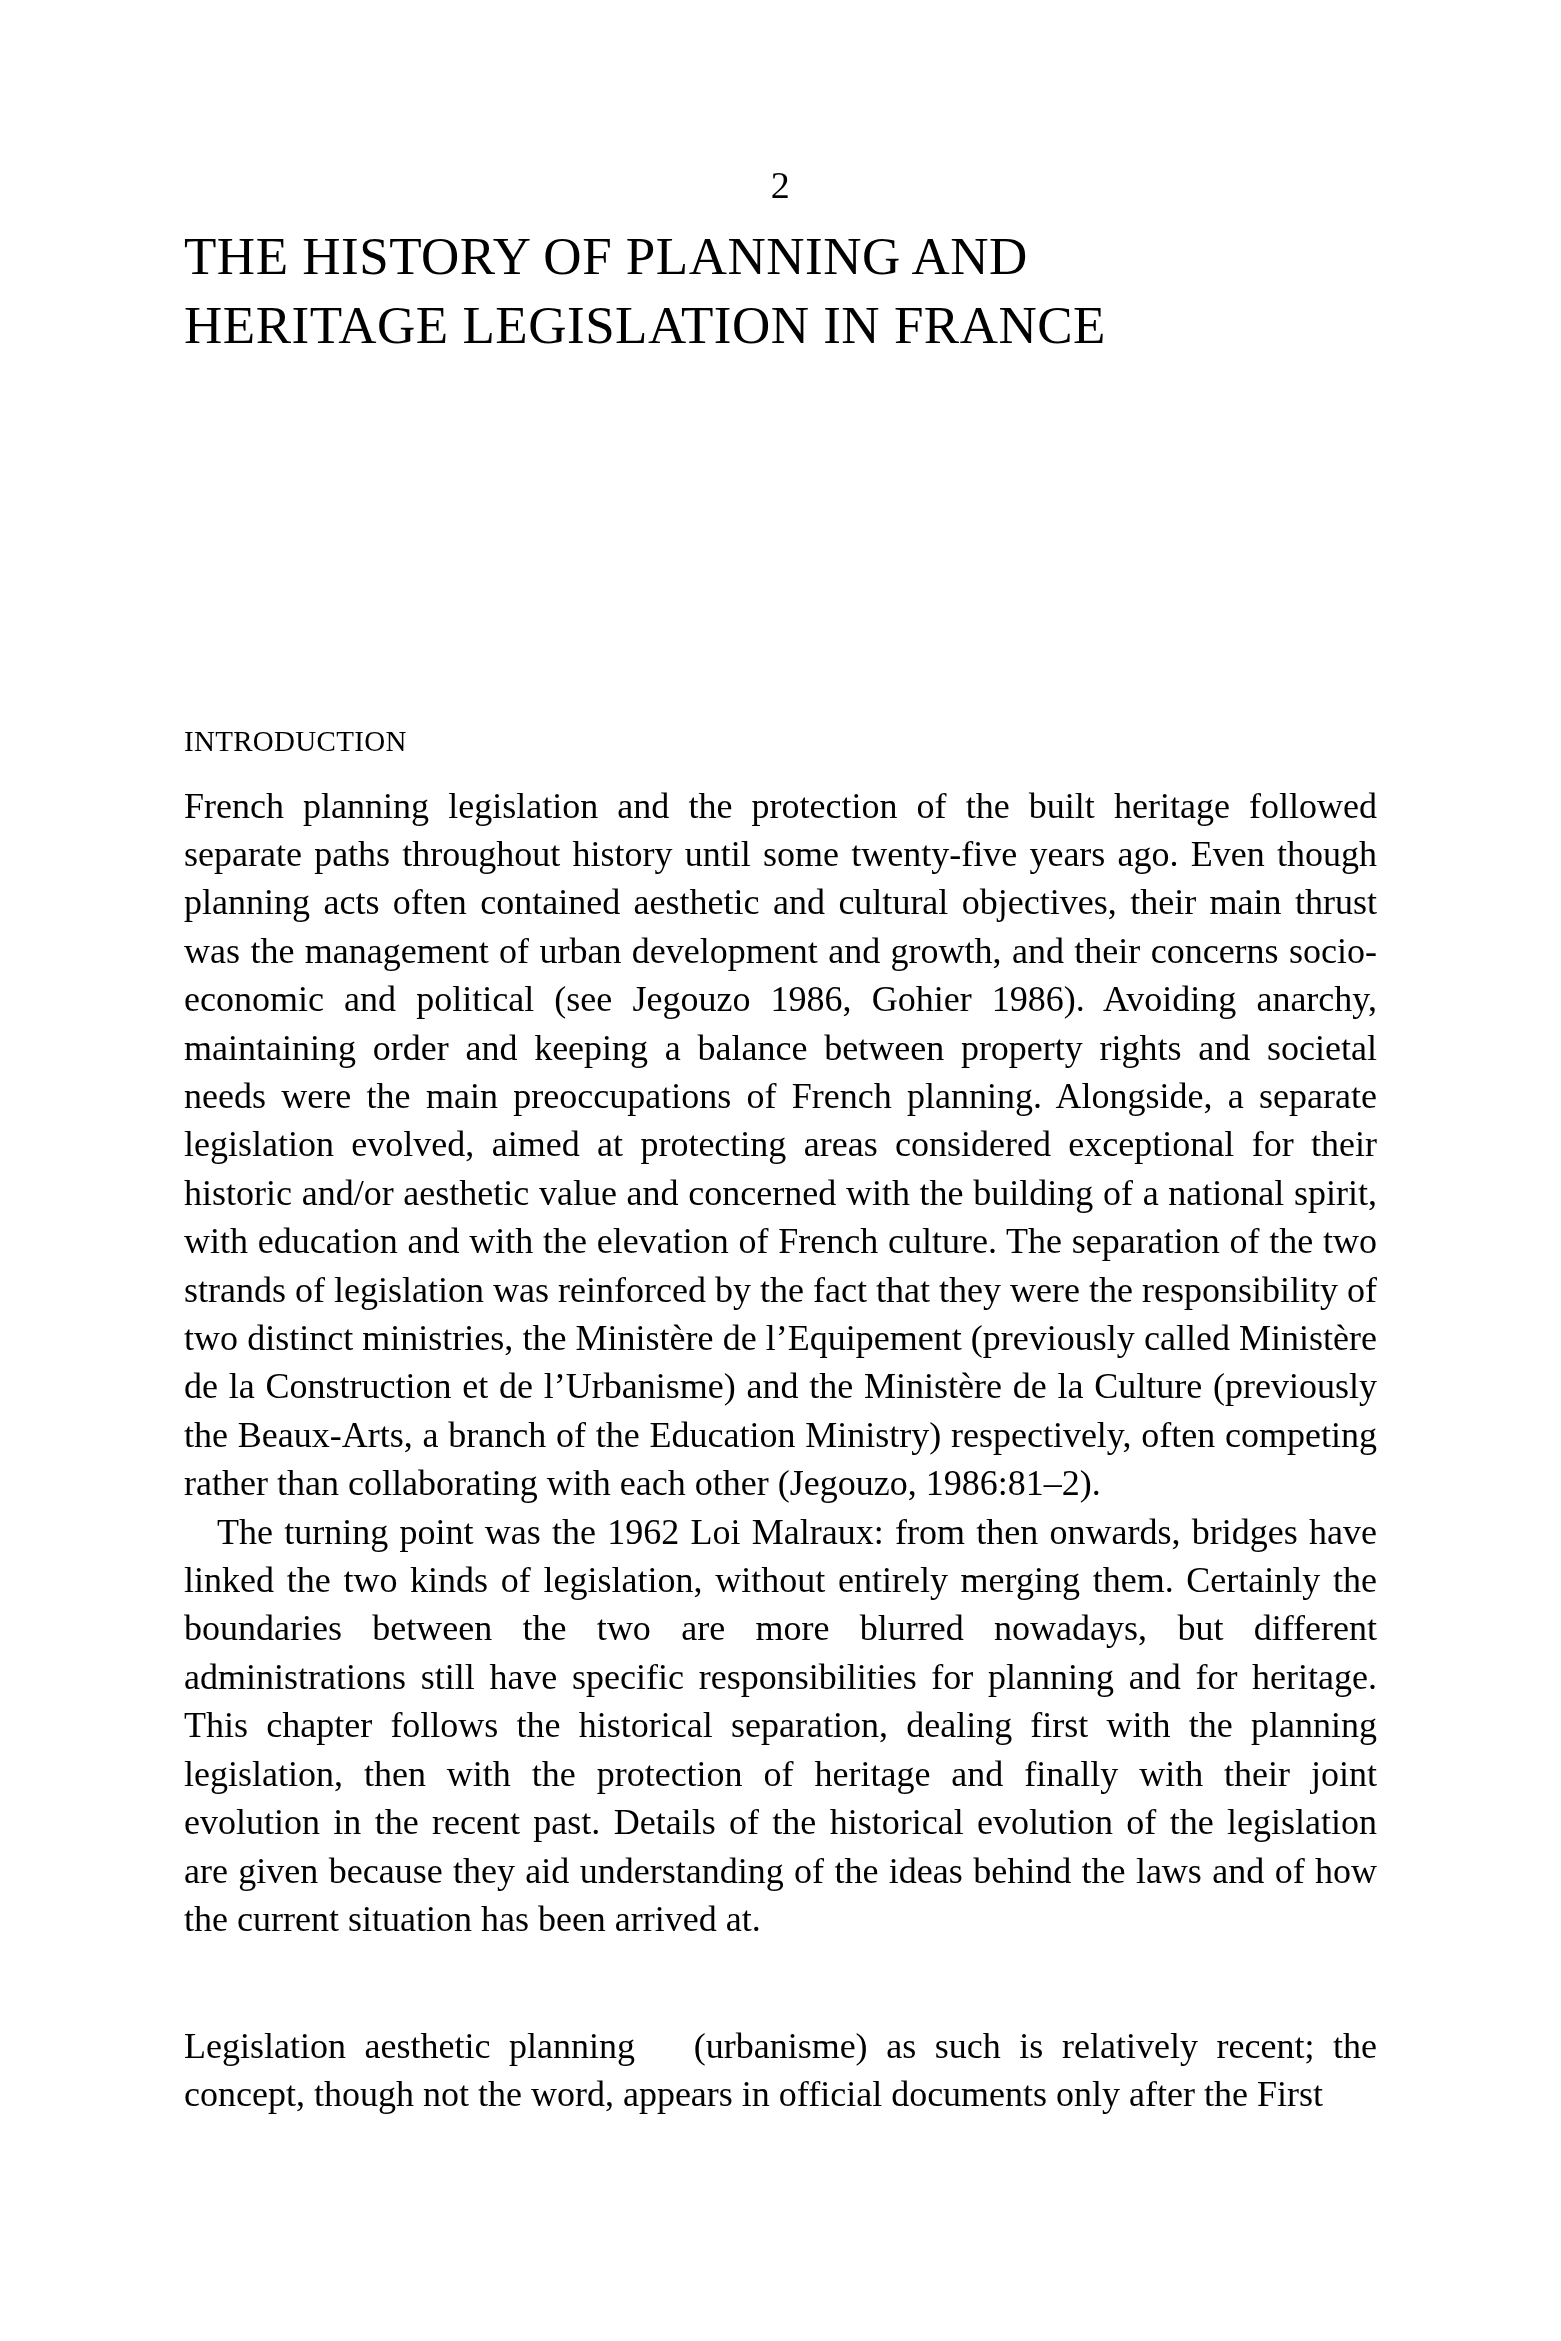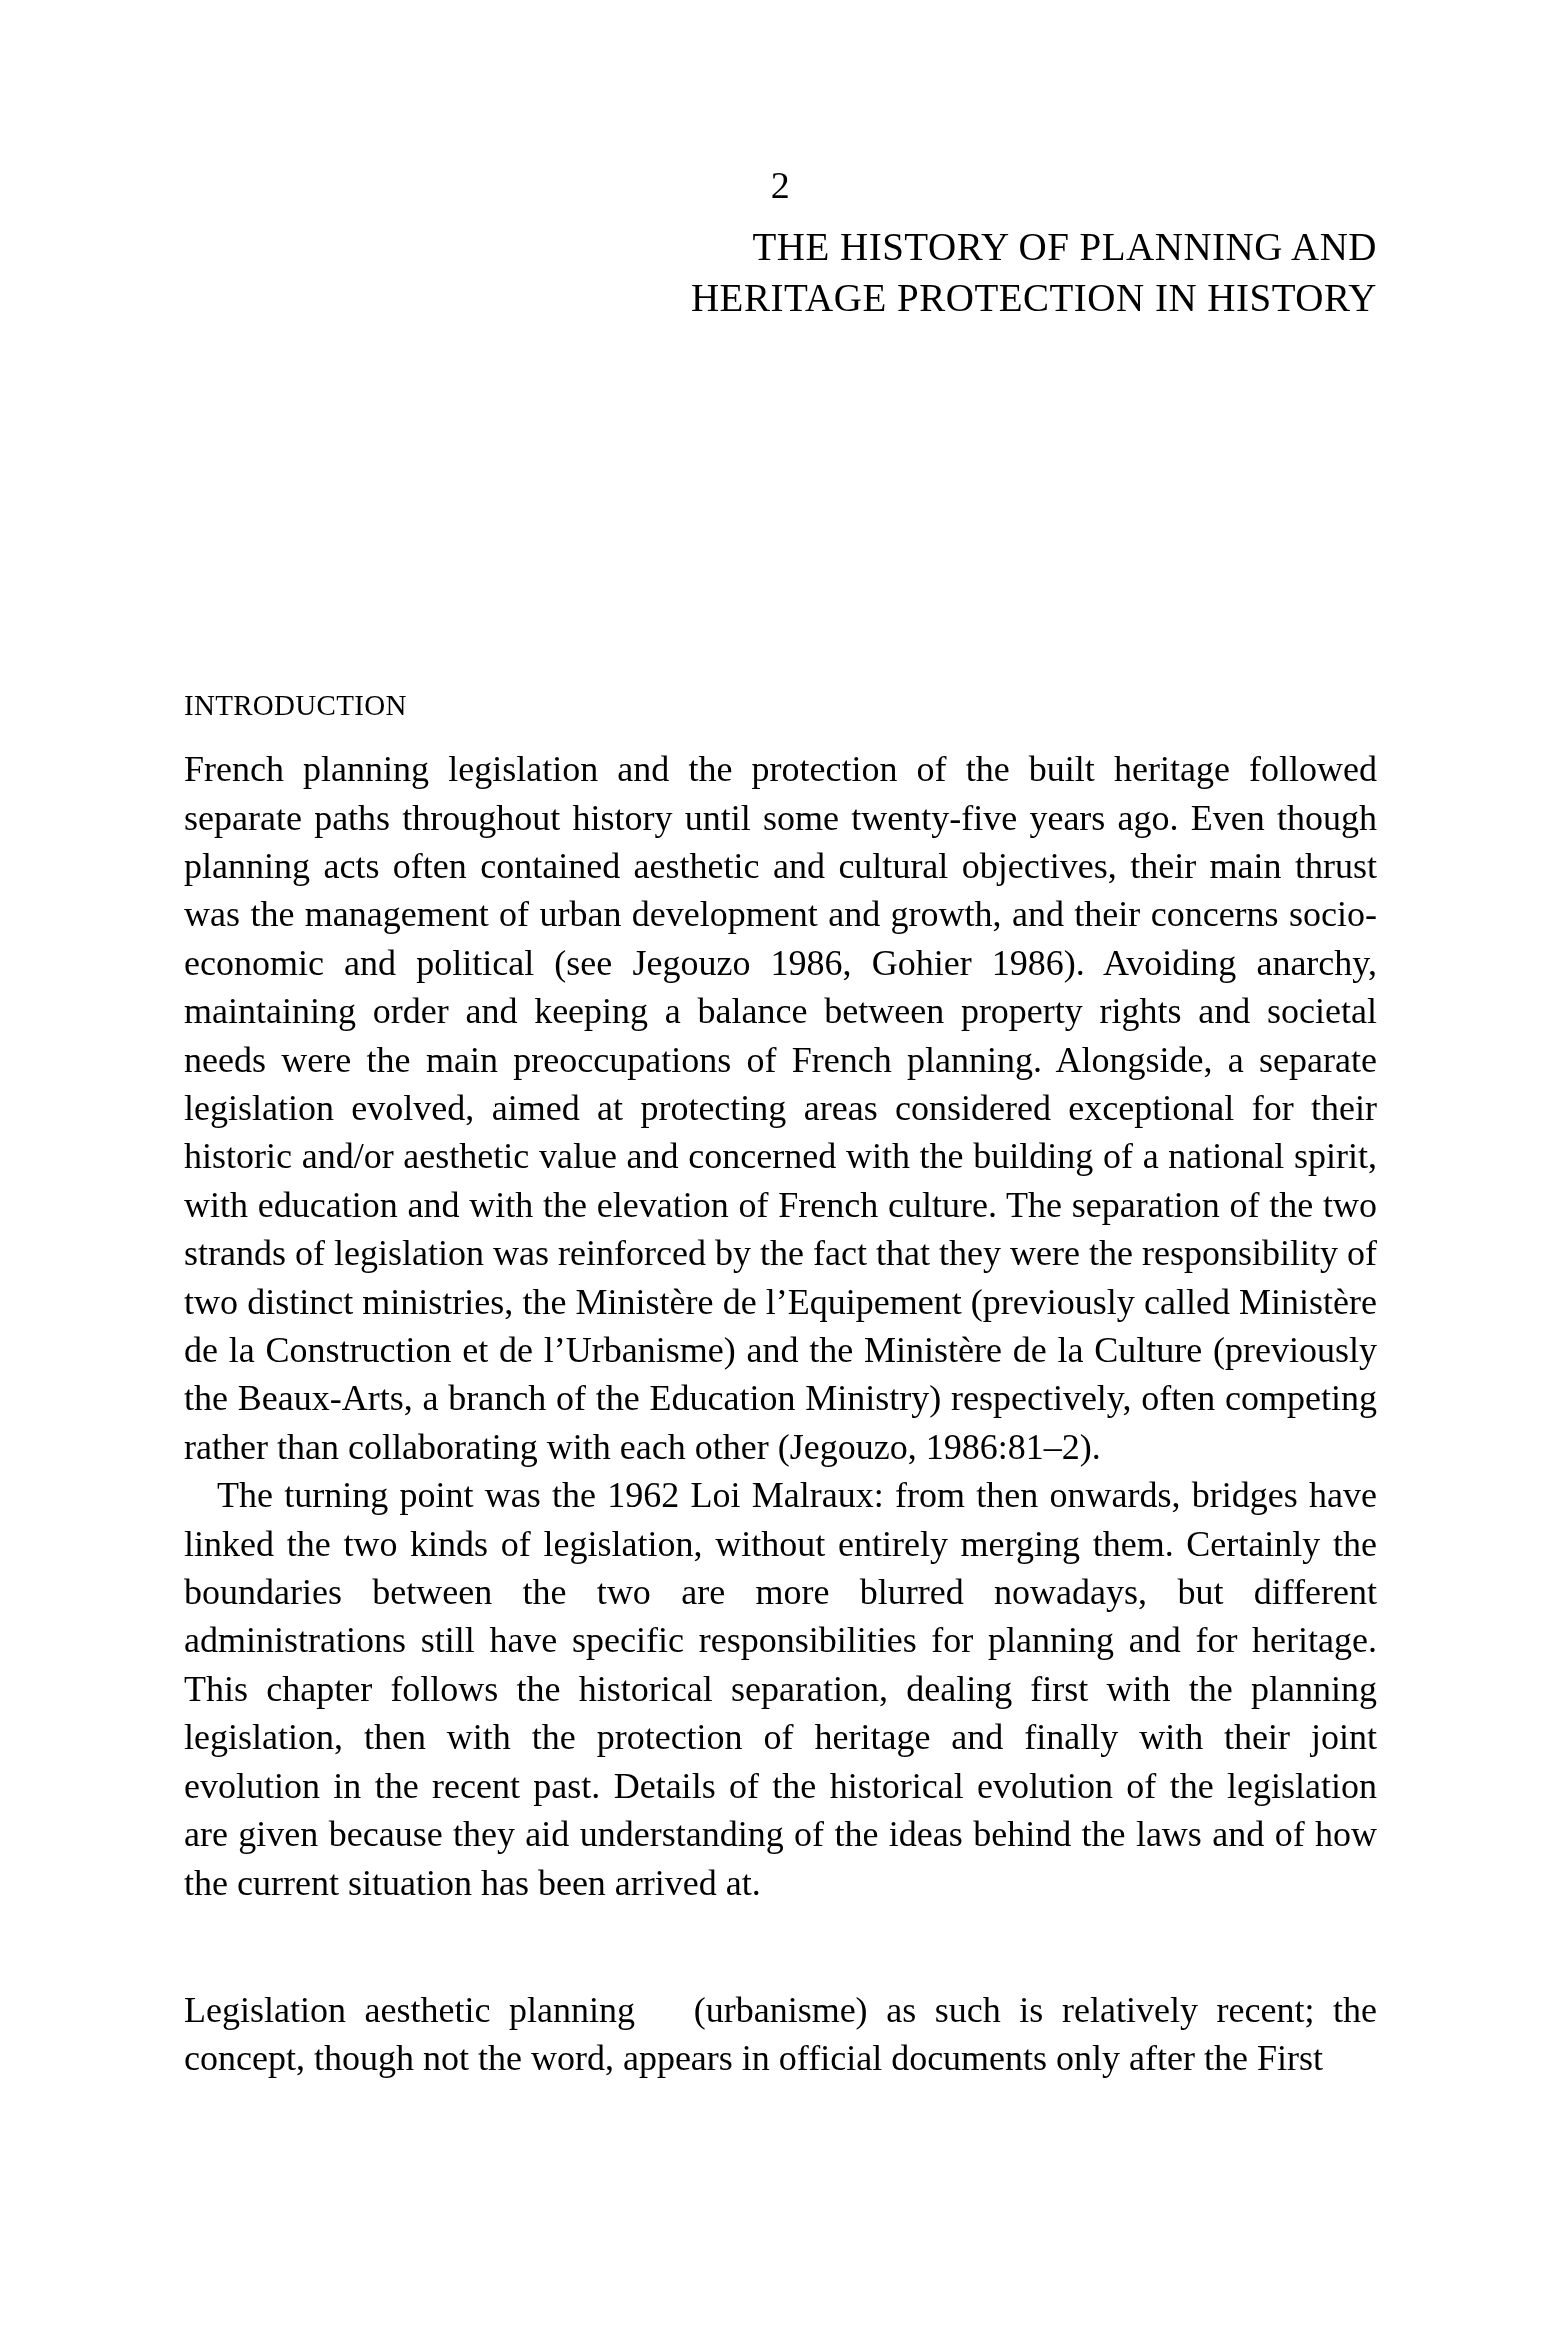--- a/index.html
+++ b/index.html
@@ -29,22 +29,22 @@
   }
   .chapter-number {
     text-align: center;
     font-size: 38px;
     line-height: 1.1;
     margin: 0 0 15.6px 0;
     font-weight: normal;
     letter-spacing: 0.4px;
   }
   .chapter-title {
-    text-align: right;
-    font-size: 39px;
+    text-align: left;
+    font-size: 53px;
     line-height: 1.30;
     margin: 0;
     font-weight: normal;
     letter-spacing: 0.5px;
   }
   .chapter-title .line {
     display: block;
     white-space: nowrap;
   }
   .section-heading {
@@ -85,21 +85,21 @@
 </head>
 <body>
 
 <div class="page">
   <div class="content">
 
     <div class="chapter-number">2</div>
 
     <div class="chapter-title">
       <span class="line">THE HISTORY OF PLANNING AND</span>
-      <span class="line">HERITAGE PROTECTION IN HISTORY</span>
+      <span class="line">HERITAGE LEGISLATION IN FRANCE</span>
     </div>
 
     <div class="spacer-after-title"></div>
 
     <div class="section-heading">INTRODUCTION</div>
 
     <div class="spacer-after-intro-heading"></div>
 
     <p class="body-text">French planning legislation and the protection of the built heritage followed separate paths throughout history until some twenty-five years ago. Even though planning acts often contained aesthetic and cultural objectives, their main thrust was the management of urban development and growth, and their concerns socio-economic and political (see Jegouzo 1986, Gohier 1986). Avoiding anarchy, maintaining order and keeping a balance between property rights and societal needs were the main preoccupations of French planning. Alongside, a separate legislation evolved, aimed at protecting areas considered exceptional for their historic and/or aesthetic value and concerned with the building of a national spirit, with education and with the elevation of French culture. The separation of the two strands of legislation was reinforced by the fact that they were the responsibility of two distinct ministries, the Ministère de l’Equipement (previously called Ministère de la Construction et de l’Urbanisme) and the Ministère de la Culture (previously the Beaux-Arts, a branch of the Education Ministry) respectively, often competing rather than collaborating with each other (Jegouzo, 1986:81–2).</p>
 

